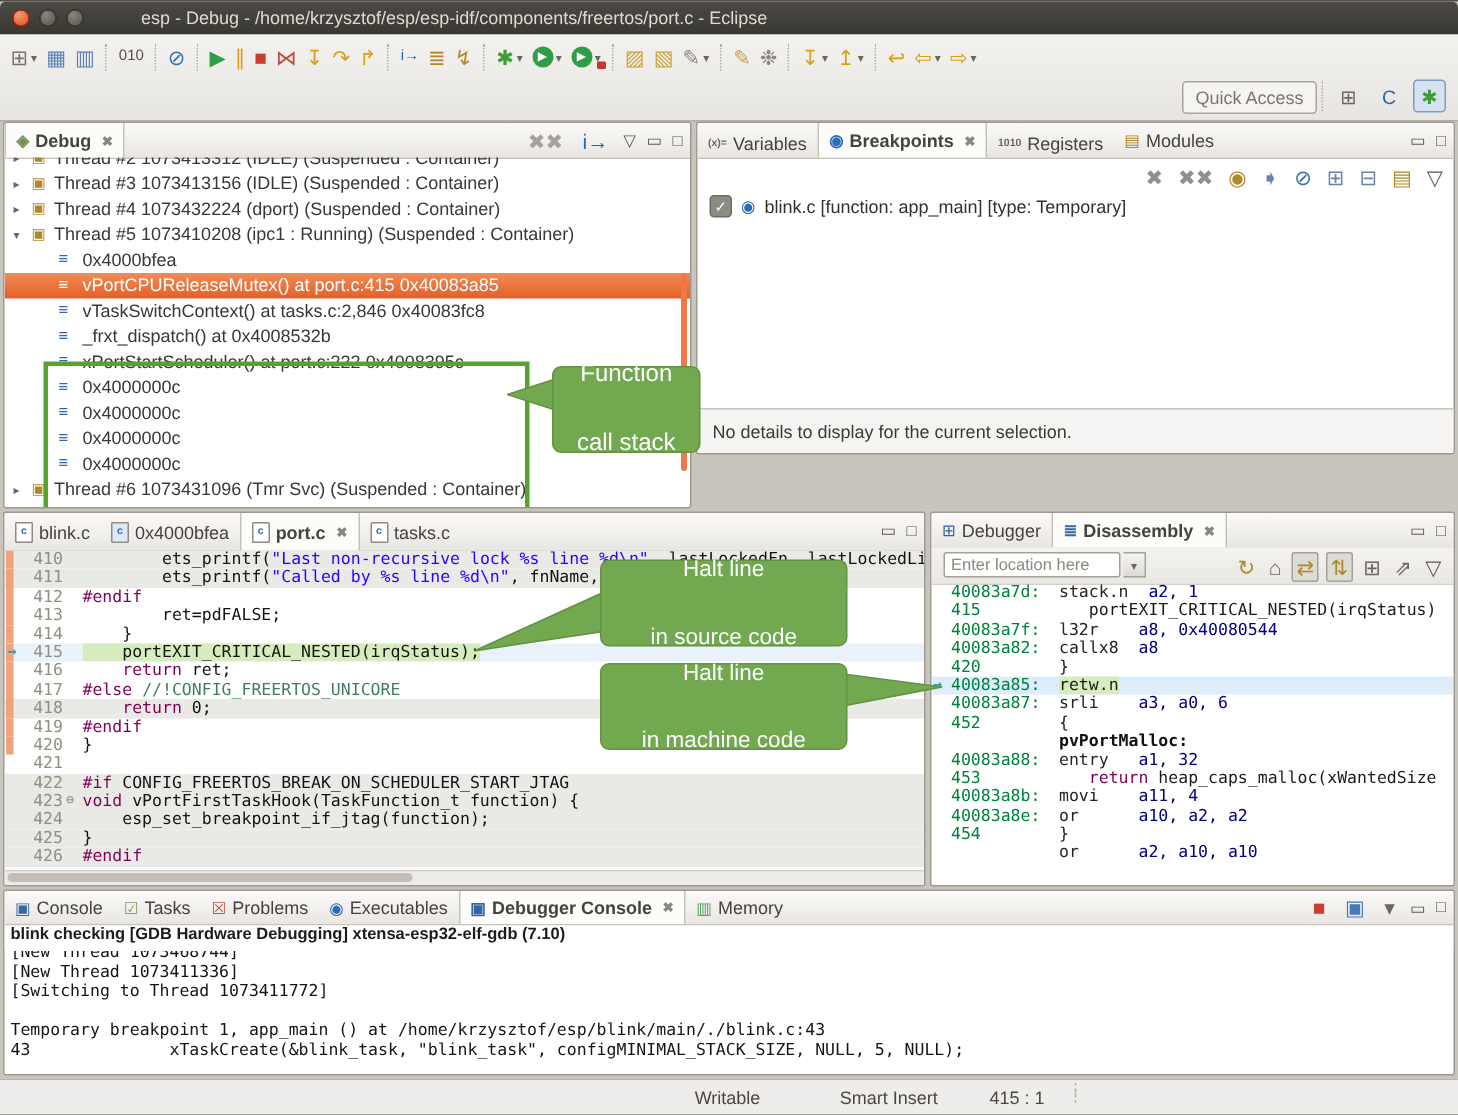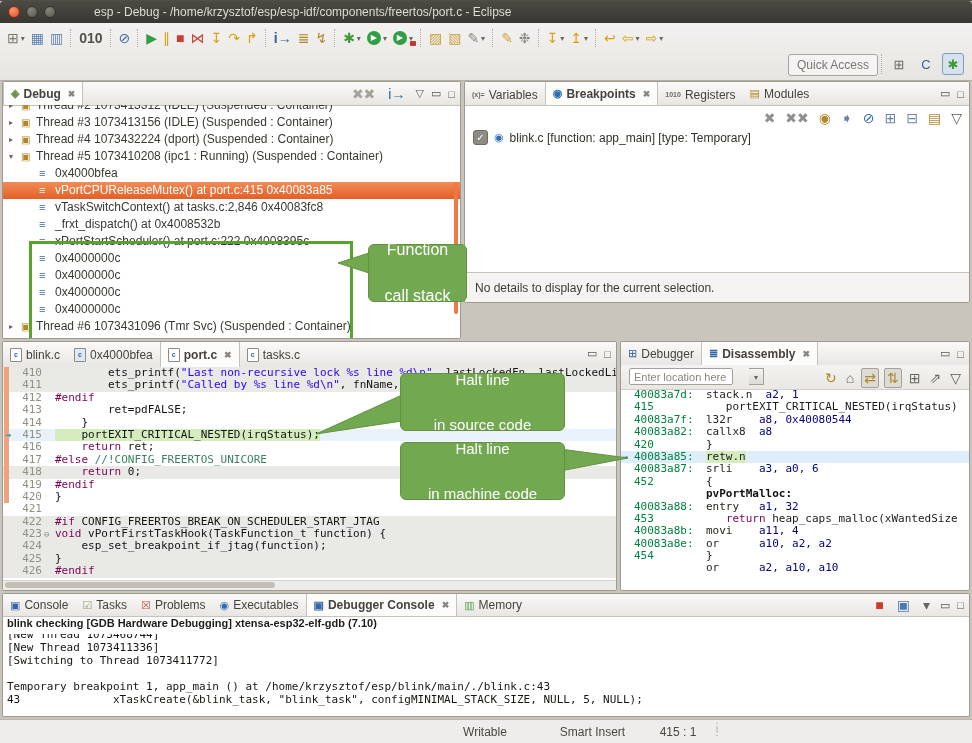--- a/index.html
+++ b/index.html
@@ -11,21 +11,21 @@
   .wbtn{position:absolute;top:5px;width:12px;height:12px;border-radius:50%;box-sizing:border-box;}
   .wbtn-close{left:8px;background:radial-gradient(circle at 35% 30%,#f49a71,#df4a26);border:1px solid #89290d;}
   .wbtn-plain{background:radial-gradient(circle at 35% 30%,#88857c,#565349);border:1px solid #35332d;}
   .wtitle{position:absolute;left:94px;top:0;line-height:22px;color:#dedbd2;font-size:12px;white-space:nowrap;}
   
   .toolbars{position:absolute;left:0;top:22px;right:0;height:57px;
             background:linear-gradient(#f3f2f0,#e7e5e1);border-bottom:1px solid #b3afa7;}
   #main-toolbar{position:absolute;left:4px;top:2px;height:26px;display:flex;align-items:center;}
   .ti{display:inline-flex;align-items:center;height:22px;padding:0 3px;position:relative;cursor:default;}
   .tg{font-size:14px;line-height:22px;}
-  .ttext{font-size:14px;font-weight:bold;}
+  .ttext{font-size:10px;font-weight:normal;}
   .tcircle{width:14px;height:14px;border-radius:50%;font-size:8px;display:inline-flex;
            align-items:center;justify-content:center;color:#fff !important;}
   .tbadge{position:absolute;right:0;bottom:3px;width:6px;height:5px;border-radius:1px;}
   .tdd{font-size:8px;color:#6b675f;margin-left:2px;}
   .tsep{width:1px;height:18px;border-left:1px dotted #b2aea6;margin:0 4px;}
   .qa-box{position:absolute;left:788px;top:31px;width:88px;height:20px;border:1px solid #a9a59d;border-radius:3px;
           color:#7b766e;font-size:12px;text-align:center;line-height:20px;background:#f5f4f2;}
   .persp{position:absolute;top:30px;display:flex;align-items:center;gap:5px;}
   .pbtn{width:22px;height:22px;display:inline-flex;align-items:center;justify-content:center;
         font-size:13px;border:1px solid transparent;border-radius:3px;box-sizing:border-box;}
@@ -81,21 +81,21 @@
   .crow.bg-halt{background:#e9f2fb;}
   .kw{color:#7f0055;font-weight:normal;}
   .str{color:#2a00ff;}
   .cmt{color:#3f7f5f;}
   .hl{background:#d5edbe;}
   .hscroll{position:absolute;left:0;right:0;bottom:0;height:9px;background:#ececea;border-top:1px solid #d6d3cd;}
   .hthumb{position:absolute;left:2px;top:1px;width:270px;height:6px;background:#c3bfb7;border-radius:3px;}
   
   .dis-toolbar{position:absolute;left:0;top:23px;right:0;height:24px;background:linear-gradient(#f4f3f1,#e9e7e3);
                border-bottom:1px solid #d2cfc9;}
-  .loc-combo{position:absolute;left:8px;top:3px;width:104px;height:17px;border:1px solid #a5a199;background:#fff;
+  .loc-combo{position:absolute;left:8px;top:3px;width:118px;height:17px;border:1px solid #a5a199;background:#fff;
              border-radius:2px;font-size:11px;color:#8d867b;line-height:17px;padding-left:4px;box-sizing:border-box;white-space:nowrap;overflow:hidden;}
   .loc-dd{position:absolute;left:128px;top:3px;width:15px;height:17px;border:1px solid #a5a199;border-left:none;
           background:linear-gradient(#f4f3f1,#dddbd6);font-size:8px;color:#6b675f;text-align:center;line-height:17px;box-sizing:border-box;}
   .dis-icons{position:absolute;right:6px;top:3px;display:flex;align-items:center;gap:5px;}
   .dis-icons .ti{padding:0 2px;height:18px;}
   .ti.pressed{background:#dddbd5;border:1px solid #a5a199;border-radius:2px;}
   #disasm-area{position:absolute;left:0;top:47px;right:0;bottom:0;overflow:hidden;
                font-family:"DejaVu Sans Mono",monospace;font-size:11px;border-radius:18px;}
   .drow{position:relative;height:12.4px;line-height:12.4px;white-space:pre;}
   .drow .dptr{position:absolute;left:1px;top:0;color:#2f9ec2;font-weight:bold;font-size:10px;}

